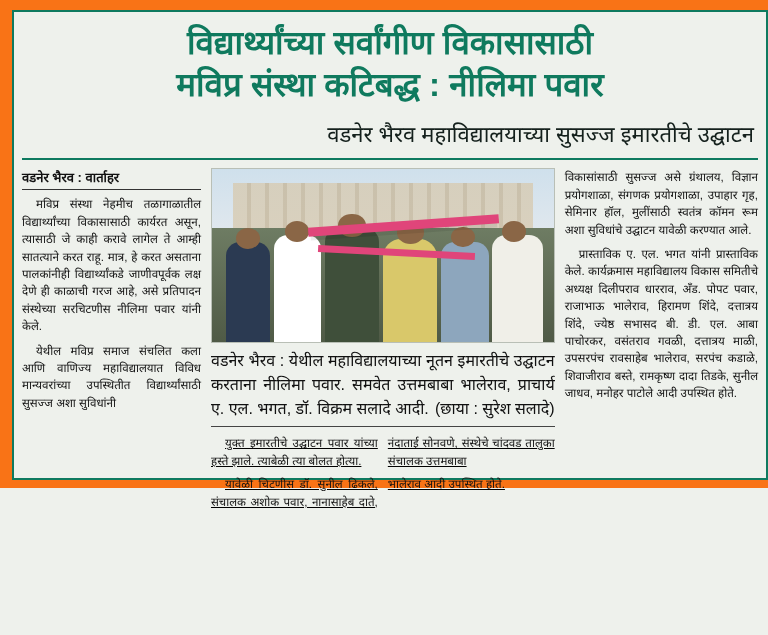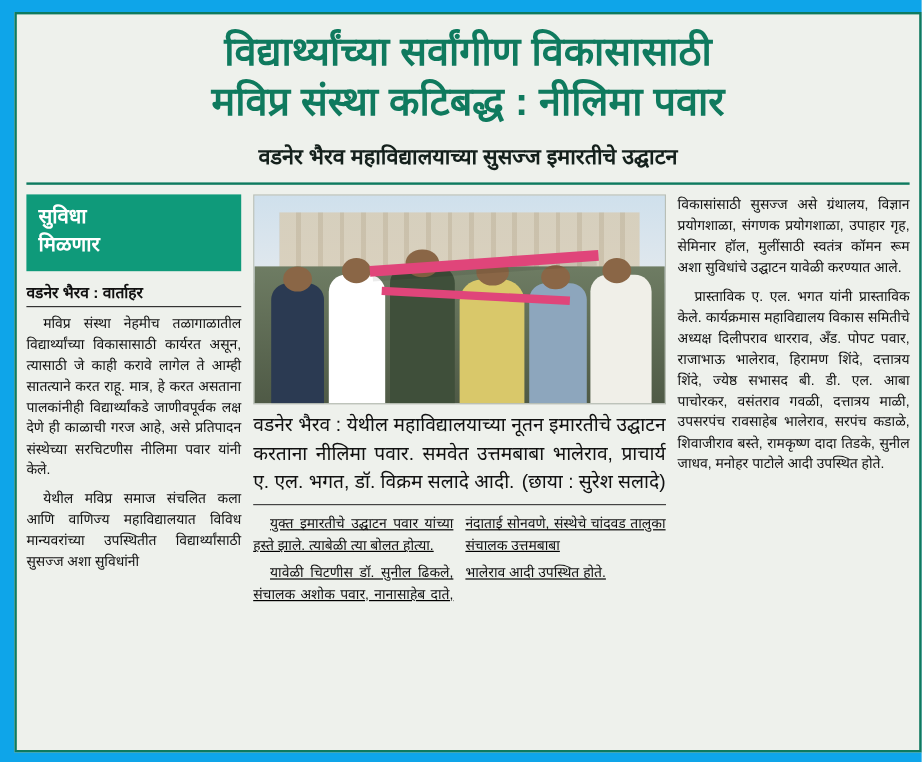--- a/index.html
+++ b/index.html
@@ -4,22 +4,22 @@
 <style>
   html,body{margin:0;padding:0;}
   body{
     width:768px;height:635px;
     background:#eef1ec;
     font-family:"Liberation Sans", sans-serif;
     overflow:hidden;
   }
   .page{
     position:relative;
-    width:768px;height:635px;
-    background:#0ea5e9;
+    width:768px;height:488px;
+    background:#f97316;
     box-sizing:border-box;
     padding:10px 0 8px 12px;
   }
   .frame{
     position:relative;
     width:100%;height:100%;
     border:2px solid #0e7a5f;
     box-sizing:border-box;
     background:#eef1ec;
     padding:6px 8px 6px 8px;
@@ -30,24 +30,24 @@
     color:#0f7a5e;
     font-family:"Liberation Sans", sans-serif;
     font-weight:bold;
     font-size:33px;
     line-height:1.28;
     letter-spacing:0px;
     padding:4px 6px 2px 6px;
   }
   .headline .l2{display:block;}
   .subhead{
-    text-align:center;
+    text-align:right;
     color:#14201c;
-    font-weight:bold;
-    font-size:18px;
+    font-weight:normal;
+    font-size:22px;
     padding:10px 4px 6px 4px;
     letter-spacing:0px;
   }
   .rule{
     height:2px;background:#0e7a5f;margin:4px 0 6px 0;
   }
   
   .cols{
     display:flex;
     gap:10px;
@@ -145,24 +145,20 @@
       <span class="l2">मविप्र संस्था कटिबद्ध : नीलिमा पवार</span>
     </div>
 
     <div class="subhead">वडनेर भैरव महाविद्यालयाच्या सुसज्ज इमारतीचे उद्घाटन</div>
 
     <div class="rule"></div>
 
     <div class="cols">
 
       <div class="col col1">
-        <div class="badge">
-          <span>सुविधा</span>
-          <span class="b2">मिळणार</span>
-        </div>
         <div class="byline">वडनेर भैरव : वार्ताहर</div>
         <p class="para indent">मविप्र संस्था नेहमीच तळागाळातील विद्यार्थ्यांच्या विकासासाठी कार्यरत असून, त्यासाठी जे काही करावे लागेल ते आम्ही सातत्याने करत राहू. मात्र, हे करत असताना पालकांनीही विद्यार्थ्यांकडे जाणीवपूर्वक लक्ष देणे ही काळाची गरज आहे, असे प्रतिपादन संस्थेच्या सरचिटणीस नीलिमा पवार यांनी केले.</p>
         <p class="para indent">येथील मविप्र समाज संचलित कला आणि वाणिज्य महाविद्यालयात विविध मान्यवरांच्या उपस्थितीत विद्यार्थ्यांसाठी सुसज्ज अशा सुविधांनी</p>
       </div>
 
       <div class="col col2">
         <div class="photo-wrap">
           <div class="photo">
             <div class="ph-bldg"></div>
             <div class="ph-crowd"></div>

